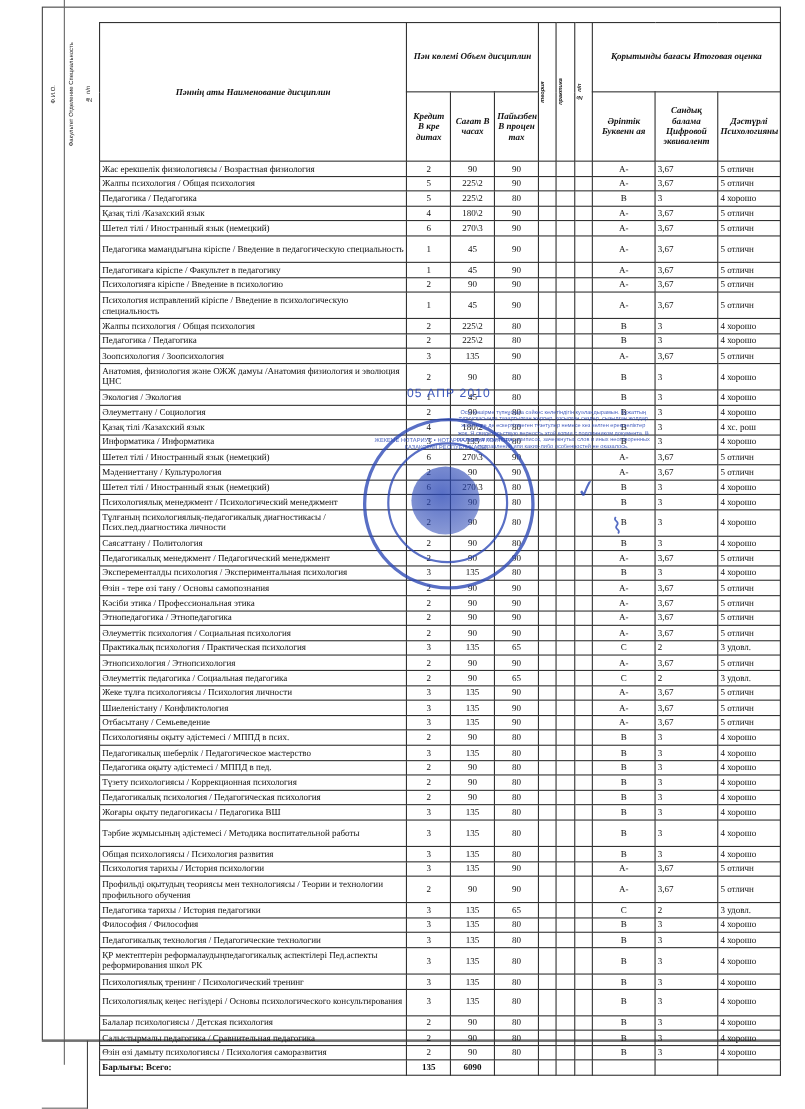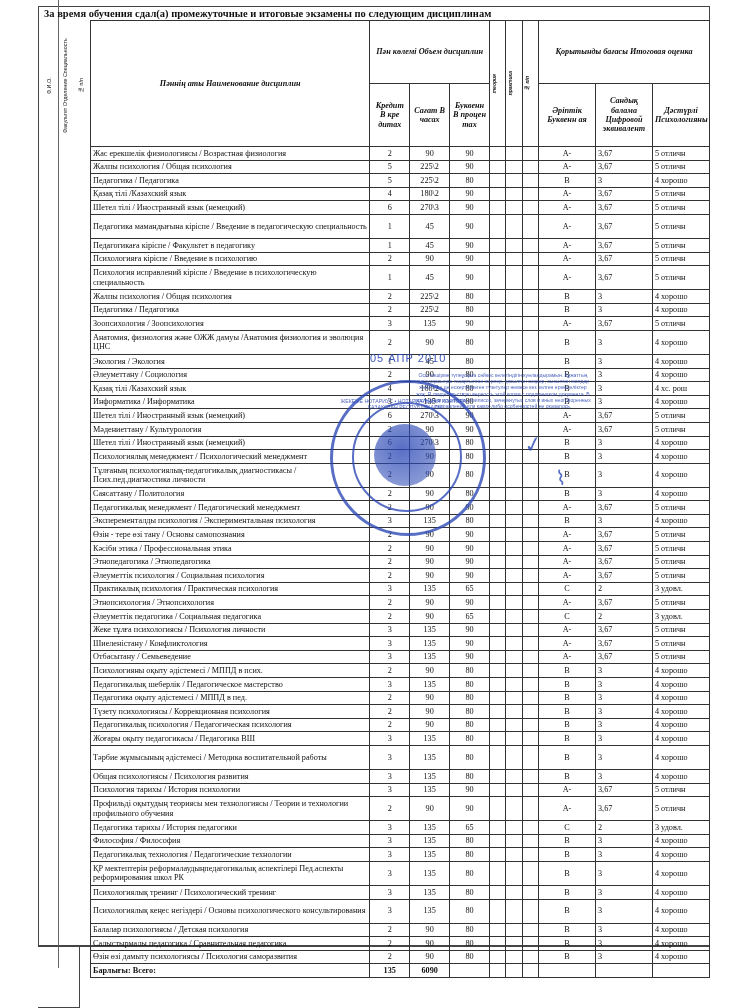--- a/index.html
+++ b/index.html
@@ -148,21 +148,20 @@
 </head>
 <body>
 
 <div class="page">
 
   <div class="sheet"></div>
   <div class="outer-frame"></div>
   <div class="corner-box"></div>
   <div class="bottom-tick"></div>
 
-  <div class="heading">3а время обучения сдал(а) промежуточные и итоговые экзамены по следующим дисциплинам</div>
 
   <div class="vstrip" style="left:46px;top:26px;height:120px;">Ф.И.О.</div>
   <div class="vstrip" style="left:62px;top:26px;height:120px;">Факультет
 Отделение
 Специальность</div>
   <div class="vstrip" style="left:78px;top:26px;height:120px;">№ п/п</div>
 
   <table class="main">
     <thead>
       <tr>
@@ -178,21 +177,21 @@
           </th>
         <th class="hd small thin-col" rowspan="2">
             <span class="vtxt">№ п/п</span>
           </th>
         <th class="hd" colspan="3" style="width:162px;">Қорытынды бағасы
 Итоговая оценка</th>
       </tr>
       <tr>
         <th class="hd c-cred" style="height:40px;">Кредит В кре дитах</th>
         <th class="hd c-hour">Сағат В часах</th>
-        <th class="hd c-pct">Буквенн В процен тах</th>
+        <th class="hd c-pct">Пайызбен В процен тах</th>
         <th class="hd c-let">Әріптік Буквенн ая</th>
         <th class="hd c-num">Сандық балама Цифровой эквивалент</th>
         <th class="hd c-trad">Дәстүрлі Психологияны</th>
       </tr>
     </thead>
     <tbody id="tbody">
         <tr>
           <td class="c-name r">Жас ерекшелік физиологиясы / Возрастная физиология</td>
           <td class="c-cred r">2</td>
           <td class="c-hour r">90</td>

